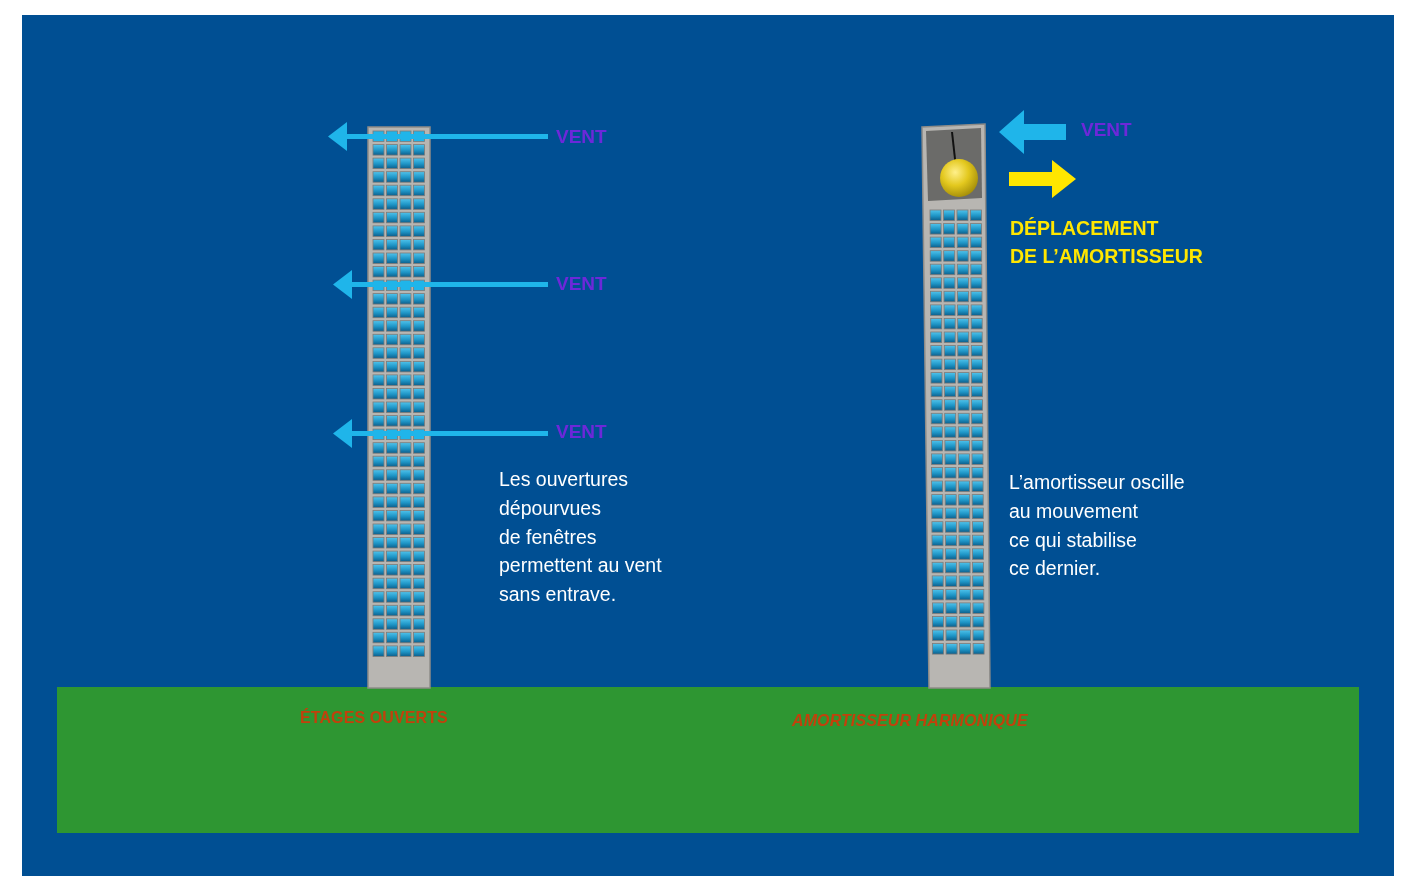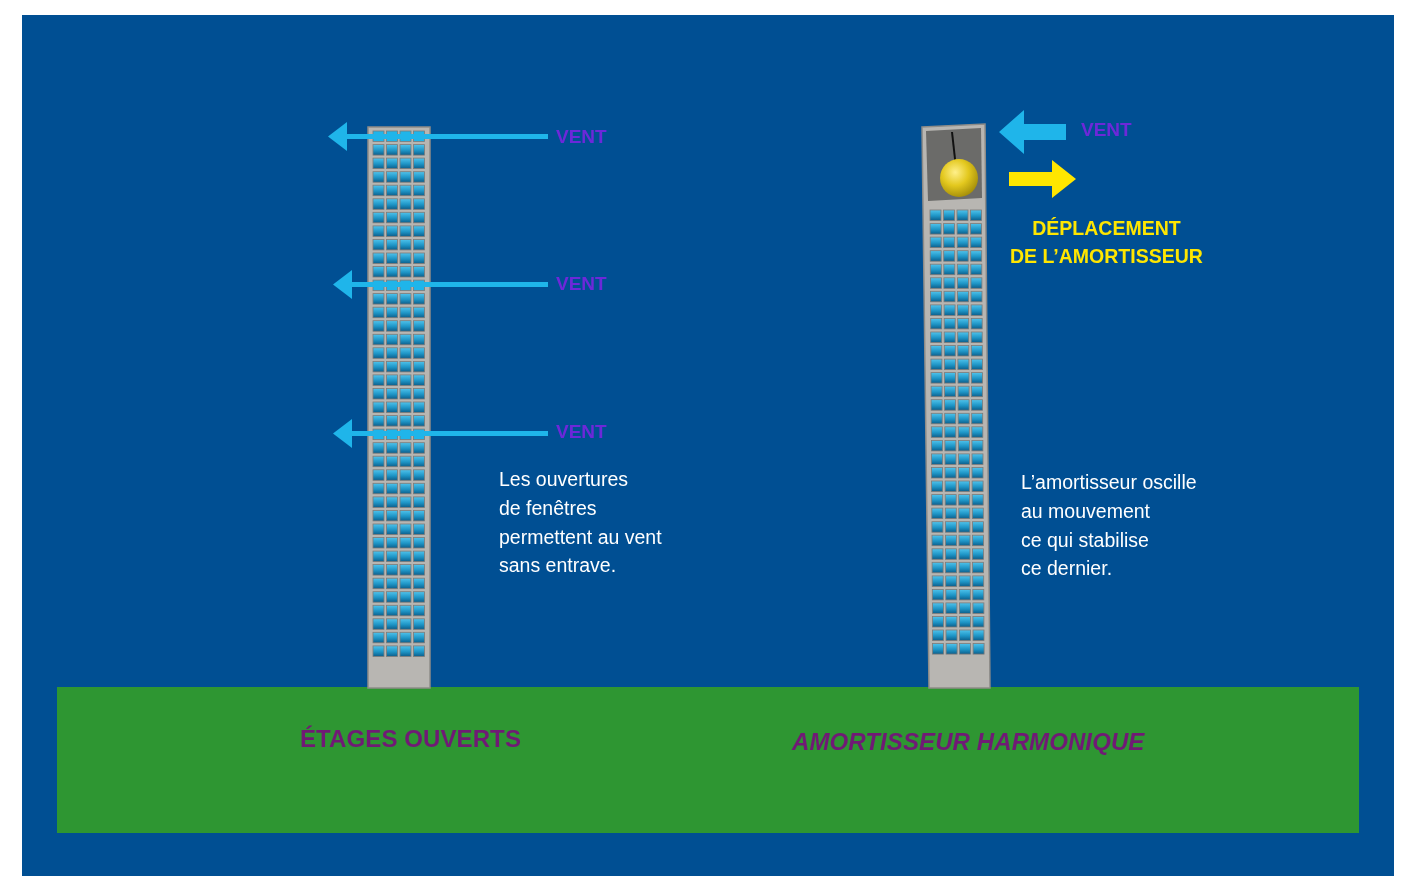--- a/index.html
+++ b/index.html
@@ -10,30 +10,30 @@
     }
     #panel {
       position: absolute; left: 22px; top: 15px; width: 1372px; height: 861px;
       background: #004f93;
     }
     #ground {
       position: absolute; left: 57px; top: 687px; width: 1302px; height: 146px;
       background: #2e9632;
     }
     .caption {
-      position: absolute; color: #701a75; font-weight: bold; font-size: 24px;
-      white-space: nowrap; letter-spacing: 0.1px; margin-top: 16px;
+      position: absolute; color: #c2410c; font-weight: bold; font-size: 16px;
+      white-space: nowrap; letter-spacing: 0.1px;
     }
     .vent-label {
       position: absolute; color: #6d28d9; font-weight: bold; font-size: 19px;
       white-space: nowrap;
     }
     .damper-label {
       position: absolute; color: #ffe600; font-weight: bold; font-size: 19.5px;
-      line-height: 28px; white-space: nowrap; text-align: center;
+      line-height: 28px; white-space: nowrap;
     }
     .desc {
       position: absolute; color: #ffffff; font-size: 19.5px; line-height: 28.8px;
       white-space: nowrap;
     }
     .desc div { height: 28.8px; }
     svg { position: absolute; left: 0; top: 0; overflow: visible; }
   </style>
 </head>
 <body>
@@ -382,34 +382,35 @@
     <polygon points="1076,179 1052,160 1052,172 1009,172 1009,186 1052,186 1052,198" fill="#ffe600"></polygon>
   </g>
 </svg>
 
 <div class="vent-label" style="left:556px; top:126px;">VENT</div>
 <div class="vent-label" style="left:556px; top:273px;">VENT</div>
 <div class="vent-label" style="left:556px; top:421px;">VENT</div>
 
 <div class="desc" style="left:459px; top:465px;margin-left:40px;">
   <div>Les ouvertures</div>
+  <div>dépourvues</div>
   <div>de fenêtres</div>
   <div>permettent au vent</div>
   <div>sans entrave.</div>
 </div>
 
 <div class="caption" style="left:300px; top:709px;">ÉTAGES OUVERTS</div>
 
 <div class="vent-label" style="left:1081px; top:119px;">VENT</div>
 
 <div class="damper-label" style="left:1010px; top:214px;">
   <div>DÉPLACEMENT</div>
   <div>DE L’AMORTISSEUR</div>
 </div>
 
-<div class="desc" style="left:1009px; top:468px;margin-left:12px;">
+<div class="desc" style="left:1009px; top:468px;">
   <div>L’amortisseur oscille</div>
   <div>au mouvement</div>
   <div>ce qui stabilise</div>
   <div>ce dernier.</div>
 </div>
 
 <div class="caption" style="left:792px; top:712px;font-style:italic;">AMORTISSEUR HARMONIQUE</div>
 
 </body></html>

